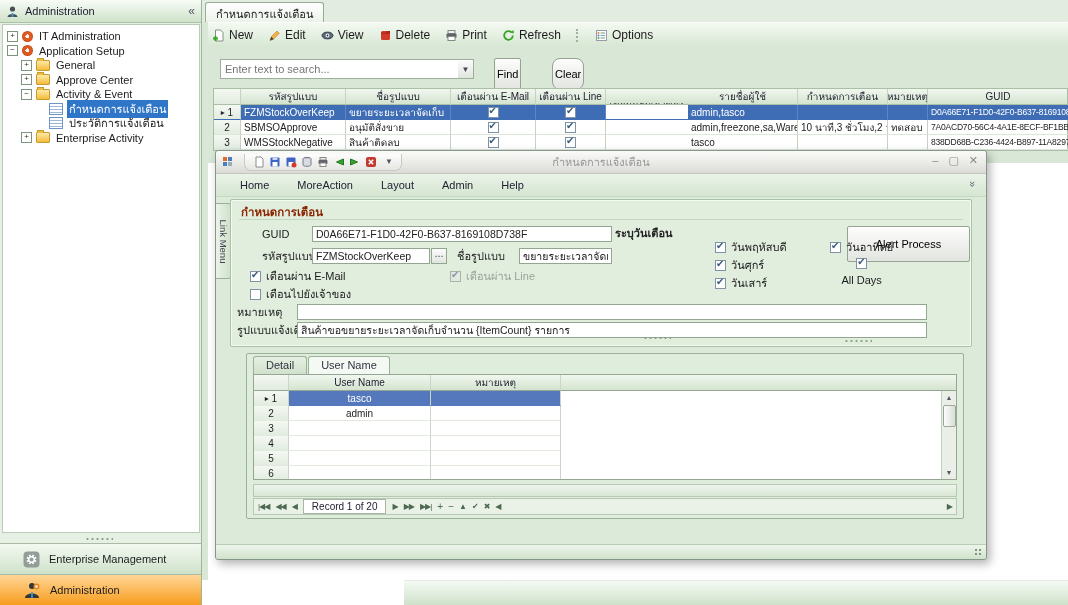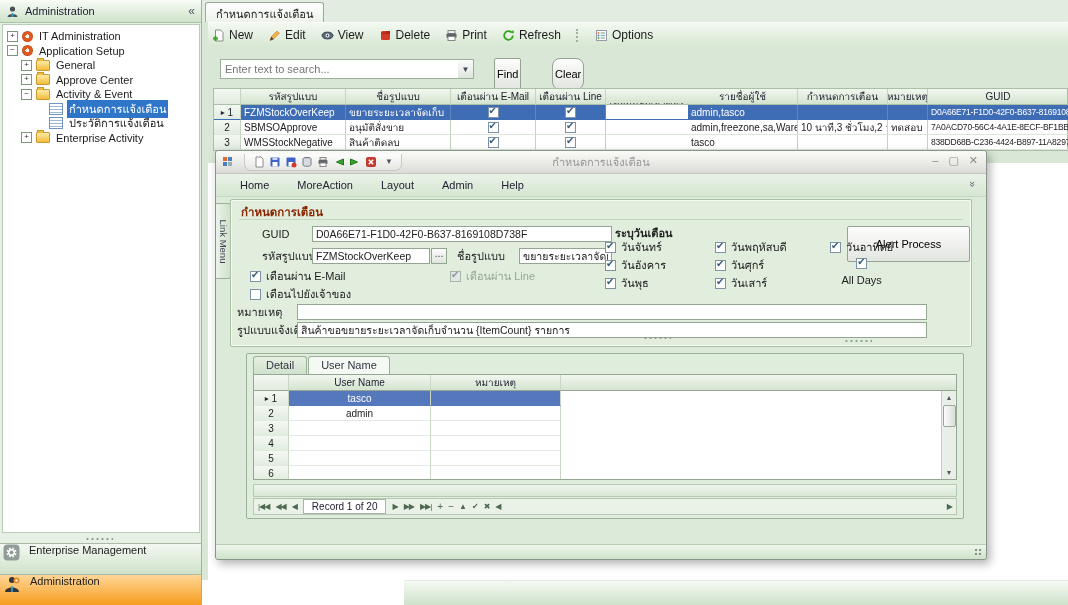--- a/index.html
+++ b/index.html
@@ -17,21 +17,21 @@
   .lv0{padding-left:4px;} .lv1{padding-left:18px;} .lv2{padding-left:46px;}
   .exp{width:9px;height:9px;border:1px solid #7e937c;background:#fff;font-size:8px;line-height:7px;text-align:center;color:#333;flex:0 0 9px;}
   .tlabel{padding:0 2px;}
   .tlabel.sel{background:#2f76c9;color:#fff;}
   .gear-ico{width:11px;height:11px;border-radius:50%;flex:0 0 11px;
             background:radial-gradient(circle,#f6f6f6 0 2px,#e2591f 2px 5px);border:1px dotted #a34413;box-sizing:border-box;}
   .folder-ico{width:12px;height:9px;background:linear-gradient(#ffe9a8,#f2bd3a);border:1px solid #c79a30;border-radius:1px;position:relative;flex:0 0 12px;}
   .folder-ico::before{content:"";position:absolute;left:0;top:-3px;width:5px;height:2px;background:#f2bd3a;border:1px solid #c79a30;border-bottom:none;}
   .doc-ico{width:12px;height:10px;background:repeating-linear-gradient(#fff 0 2px,#9db8d8 2px 3px);border:1px solid #6f94c4;flex:0 0 12px;}
   .grip-dots{width:28px;height:4px;background:radial-gradient(circle,#8aa086 1px,transparent 1.2px);background-size:5px 4px;}
-  .nav-btn{position:absolute;left:0;width:201px;display:flex;align-items:flex-start;gap:9px;padding:0 3px;box-sizing:border-box;border-top:1px solid #a9bba5;}
+  .nav-btn{position:absolute;left:0;width:201px;display:flex;align-items:center;gap:9px;padding:0 23px;box-sizing:border-box;border-top:1px solid #a9bba5;}
   .nav-green{top:543px;height:31px;background:linear-gradient(#f3f9f1,#cfe1ca);}
   .nav-orange{top:574px;height:31px;background:linear-gradient(#ffd globally);background:linear-gradient(#ffd697,#f79d1e);}
 
   
   #main{position:absolute;left:202px;top:0;right:0;height:605px;background:#fff;}
   .tabstrip{height:22px;background:#e2ece0;position:relative;border-bottom:1px solid #fbfdfb;}
   .tab-active{position:absolute;left:3px;top:2px;height:17px;padding:2px 10px 0;background:linear-gradient(#fefefe,#edf3ea);
               border:1px solid #97ad94;border-bottom:none;border-radius:3px 3px 0 0;}
   .toolbar{height:24px;background:linear-gradient(#f3f9f1,#d7e7d3);display:flex;align-items:center;gap:15px;padding:0 10px;border-bottom:1px solid #e8f1e6;}
   .tbtn{display:flex;align-items:center;gap:4px;font-size:12px;cursor:pointer;}
@@ -448,34 +448,20 @@
 
         <div class="flabel" style="left:6px;top:104px;">หมายเหตุ</div>
         <input class="finput" style="left: 66px; top: 104px; width: 630px;" value="">
 
         <div class="flabel" style="left:6px;top:122px;">รูปแบบแจ้งเตือน</div>
         <input class="finput" style="left: 66px; top: 122px; width: 630px;" value="สินค้าขอขยายระยะเวลาจัดเก็บจำนวน {ItemCount} รายการ">
 
         <div class="dayshdr">ระบุวันเตือน</div>
         <button class="alert-btn">Alert Process</button>
 
-        <div class="daycol" style="left:374px;">
-          <div class="cbrow" style="position:static;">
-              <span class="cb checked"></span>
-              <span class="lbl">วันจันทร์</span>
-            </div>
-          <div class="cbrow" style="position:static;">
-              <span class="cb checked"></span>
-              <span class="lbl">วันอังคาร</span>
-            </div>
-          <div class="cbrow" style="position:static;">
-              <span class="cb checked"></span>
-              <span class="lbl">วันพุธ</span>
-            </div>
-        </div>
         <div class="daycol" style="left:484px;">
           <div class="cbrow" style="position:static;">
               <span class="cb checked"></span>
               <span class="lbl">วันพฤหัสบดี</span>
             </div>
           <div class="cbrow" style="position:static;">
               <span class="cb checked"></span>
               <span class="lbl">วันศุกร์</span>
             </div>
           <div class="cbrow" style="position:static;">

